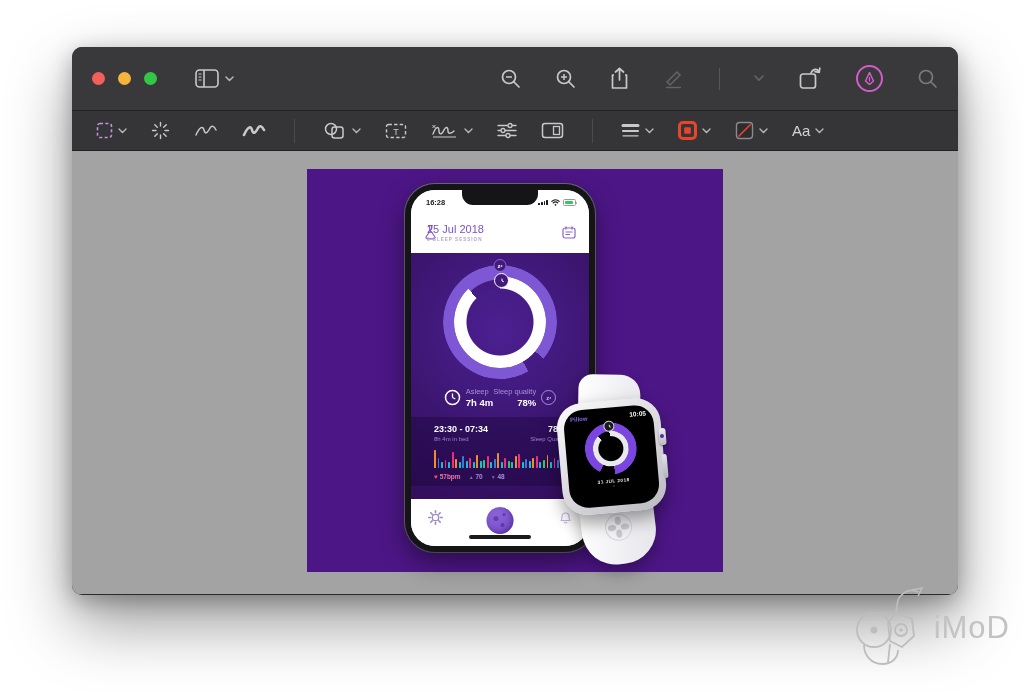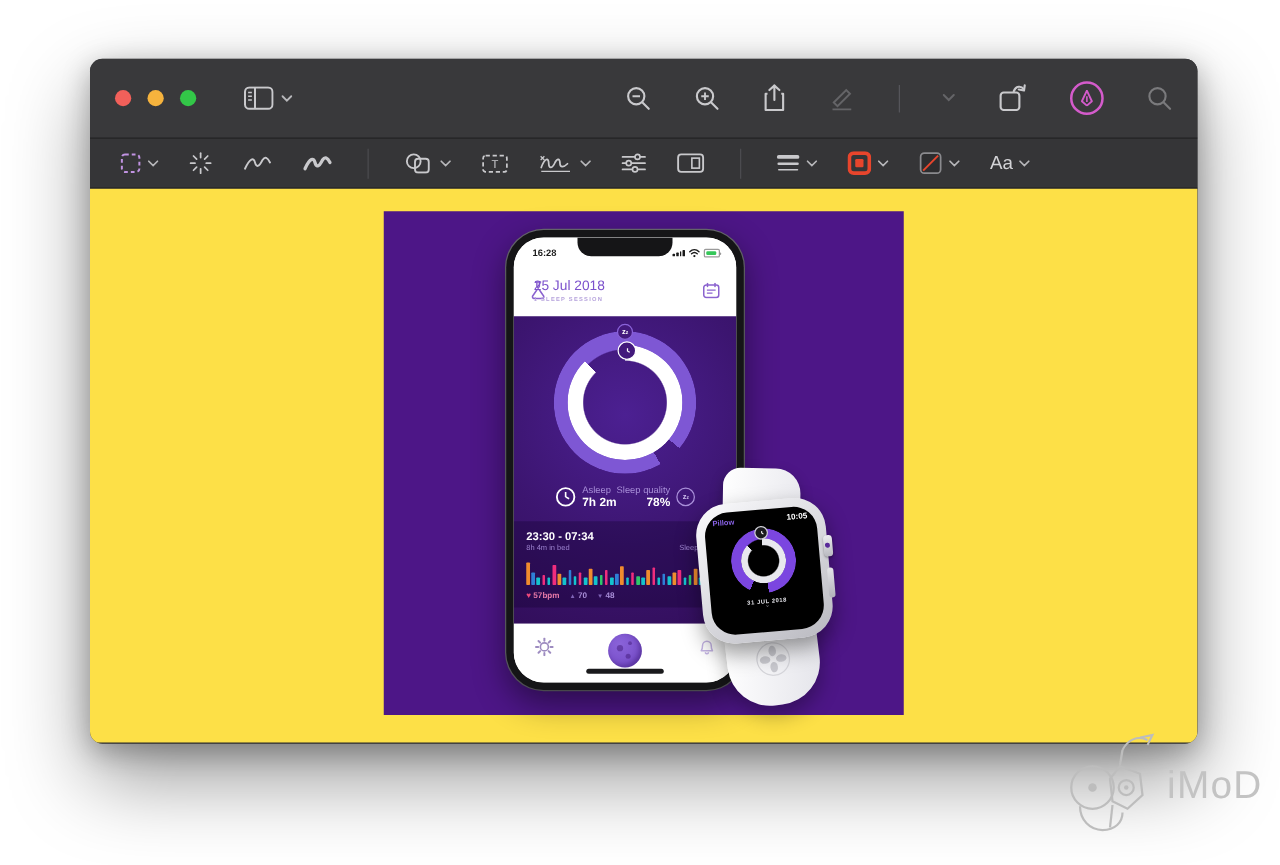--- a/index.html
+++ b/index.html
@@ -47,21 +47,21 @@
   
   .toolbar {
     height:40px; background:#353537; border-bottom:1px solid #212123;
     display:flex; align-items:center; padding:0 24px; gap:24px;
   }
   .tool { display:flex; align-items:center; gap:5px; }
   .tsep { width:1px; height:24px; background:#4b4b4f; margin:0 4px; }
   .aa { color:#d3d3d6; font-size:15px; }
 
   
-  .content { position:relative; height:443px; background:#fde047; }
+  .content { position:relative; height:443px; background:#a3a3a3; }
 
   
   .poster {
     position:absolute; left:50%; transform:translateX(-50%);
     top:18px; width:416px; height:403px; background:#4d1687;
   }
 
   
   .phone {
     position:absolute; left:98px; top:15px; width:190px; height:368px;
@@ -137,21 +137,21 @@
   .sum-right { display:flex; align-items:center; gap:5px; text-align:right; }
   .sum-label { color:#a98fd9; font-size:7.5px; }
   .sum-value { color:#ffffff; font-size:9.5px; font-weight:bold; margin-top:1px; }
   .zz-chip {
     width:15px; height:15px; border-radius:50%; border:1.3px solid #a98fd9;
     color:#cdbcec; font-size:6px; font-weight:bold; display:flex; align-items:center; justify-content:center;
   }
 
   
   .session {
-    width:100%; background:rgba(13,0,40,.30); padding:7px 10px 6px;
+    width:100%; background:rgba(13,0,40,.30); padding:7px 23px 6px;
   }
   .sess-top { display:flex; justify-content:space-between; align-items:flex-start; }
   .sess-range { color:#fff; font-size:9px; font-weight:bold; }
   .sess-sub { color:#9d82cf; font-size:6px; margin-top:2px; }
   .sess-q { color:#fff; font-size:9px; font-weight:bold; text-align:right; }
   .sess-ql { color:#9d82cf; font-size:6px; margin-top:2px; text-align:right; }
   .chart {
     margin-top:6px; height:20px; display:flex; align-items:flex-end; gap:1.6px;
   }
   .chart .bar { width:2.6px; border-radius:.6px; }
@@ -496,21 +496,21 @@
 
             <div class="summary">
               <div class="sum-left">
                 <svg width="17" height="17" viewBox="0 0 17 17">
                   <circle cx="8.5" cy="8.5" r="7" fill="none" stroke="#fff" stroke-width="1.5"></circle>
                   <line x1="8.5" y1="8.5" x2="8.5" y2="4.5" stroke="#fff" stroke-width="1.3"></line>
                   <line x1="8.5" y1="8.5" x2="11.3" y2="10" stroke="#fff" stroke-width="1.3"></line>
                 </svg>
                 <div>
                   <div class="sum-label">Asleep</div>
-                  <div class="sum-value">7h 2m</div>
+                  <div class="sum-value">7h 4m</div>
                 </div>
               </div>
               <div class="sum-right">
                 <div>
                   <div class="sum-label">Sleep quality</div>
                   <div class="sum-value">78%</div>
                 </div>
                 <span class="zz-chip">
                     <span>z</span>
                     <span style="font-size:4px;vertical-align:super">z</span>

